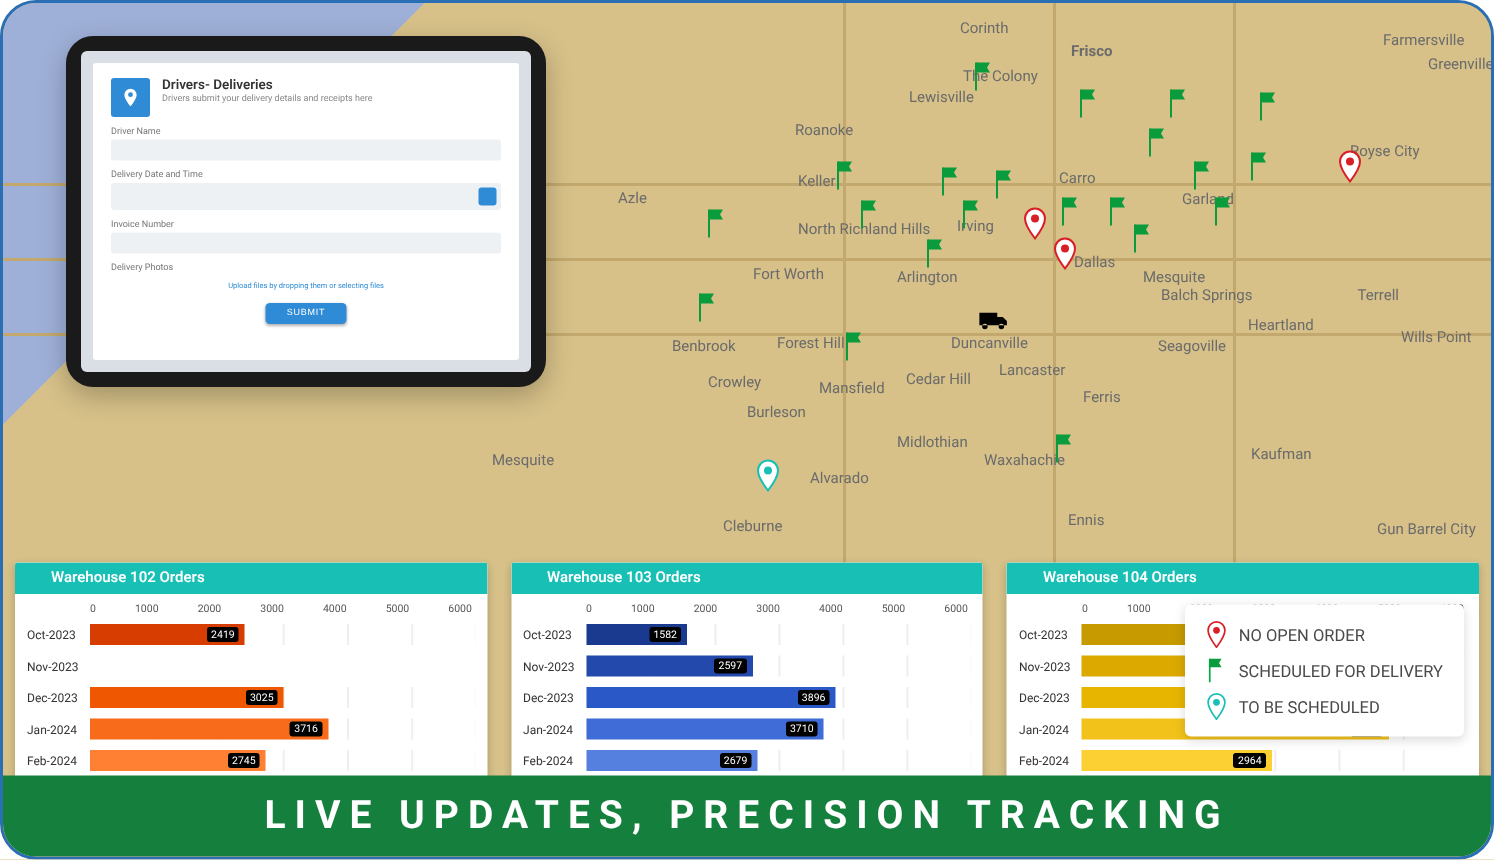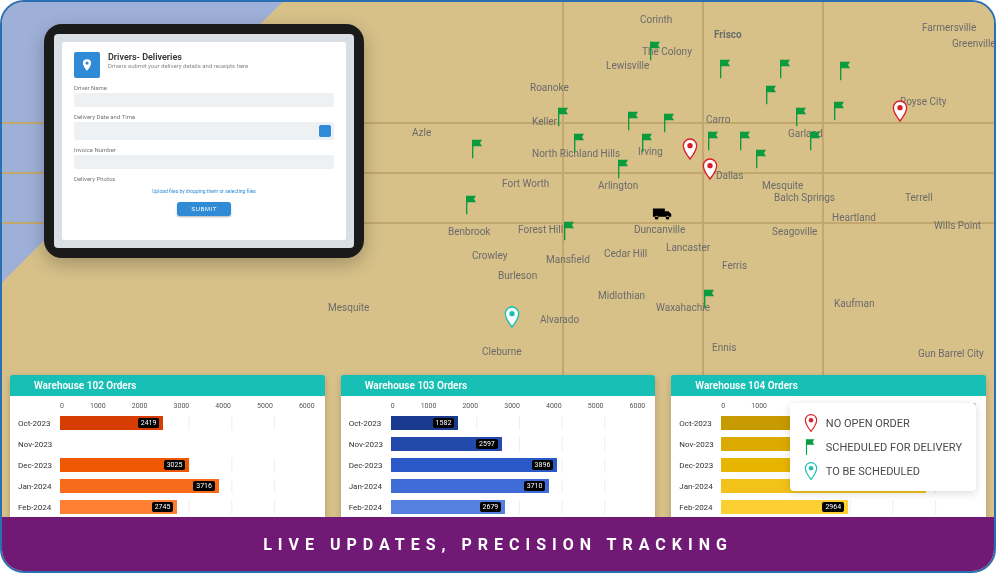--- a/index.html
+++ b/index.html
@@ -39,21 +39,21 @@
   .bar-label { width:42px; font-size:8px; color:#333; }
   .bar-track { flex:1; height:14px; position:relative; background:linear-gradient(to right,#eee 0,#eee 1px,transparent 1px) repeat-x; background-size: calc(100%/6) 100%; }
   .bar-fill { height:100%; position:relative; display:flex; align-items:center; justify-content:flex-end;padding-left:48px; }
   .bar-val { position:absolute; right:-4px; transform:translateX(100%); background:#000; color:#fff; font-size:7px; padding:1px 3px; border-radius:2px; }
   .bar-val.inside { right:4px; transform:none; }
   
   .legend { position:absolute; right:18px; bottom:80px; background:#fff; border-radius:4px; padding:8px 14px; box-shadow:0 2px 8px rgba(0,0,0,.15); font-size:11px; color:#4a4a4a; z-index:6; }
   .legend-row { display:flex; align-items:center; gap:8px; padding:3px 0; }
   .legend-icon { width:14px; height:18px; }
   
-  .caption { position:absolute; left:0; right:0; bottom:0; height:54px; background:#701a75; color:#fff; font-size:16px; font-weight:700; letter-spacing:6px; display:flex; align-items:center; justify-content:center; z-index:10; }
+  .caption { position:absolute; left:0; right:0; bottom:0; height:54px; background:#15803d; color:#fff; font-size:26px; font-weight:700; letter-spacing:6px; display:flex; align-items:center; justify-content:center; z-index:10; }
 </style>
 </head>
 <body>
 
 <div class="frame">
   <div class="map-layer">
 
     <div class="road h" style="left:0;right:0;top:170px"></div>
     <div class="road h" style="left:0;right:0;top:220px"></div>
     <div class="road h" style="left:0;right:0;top:120px"></div>

